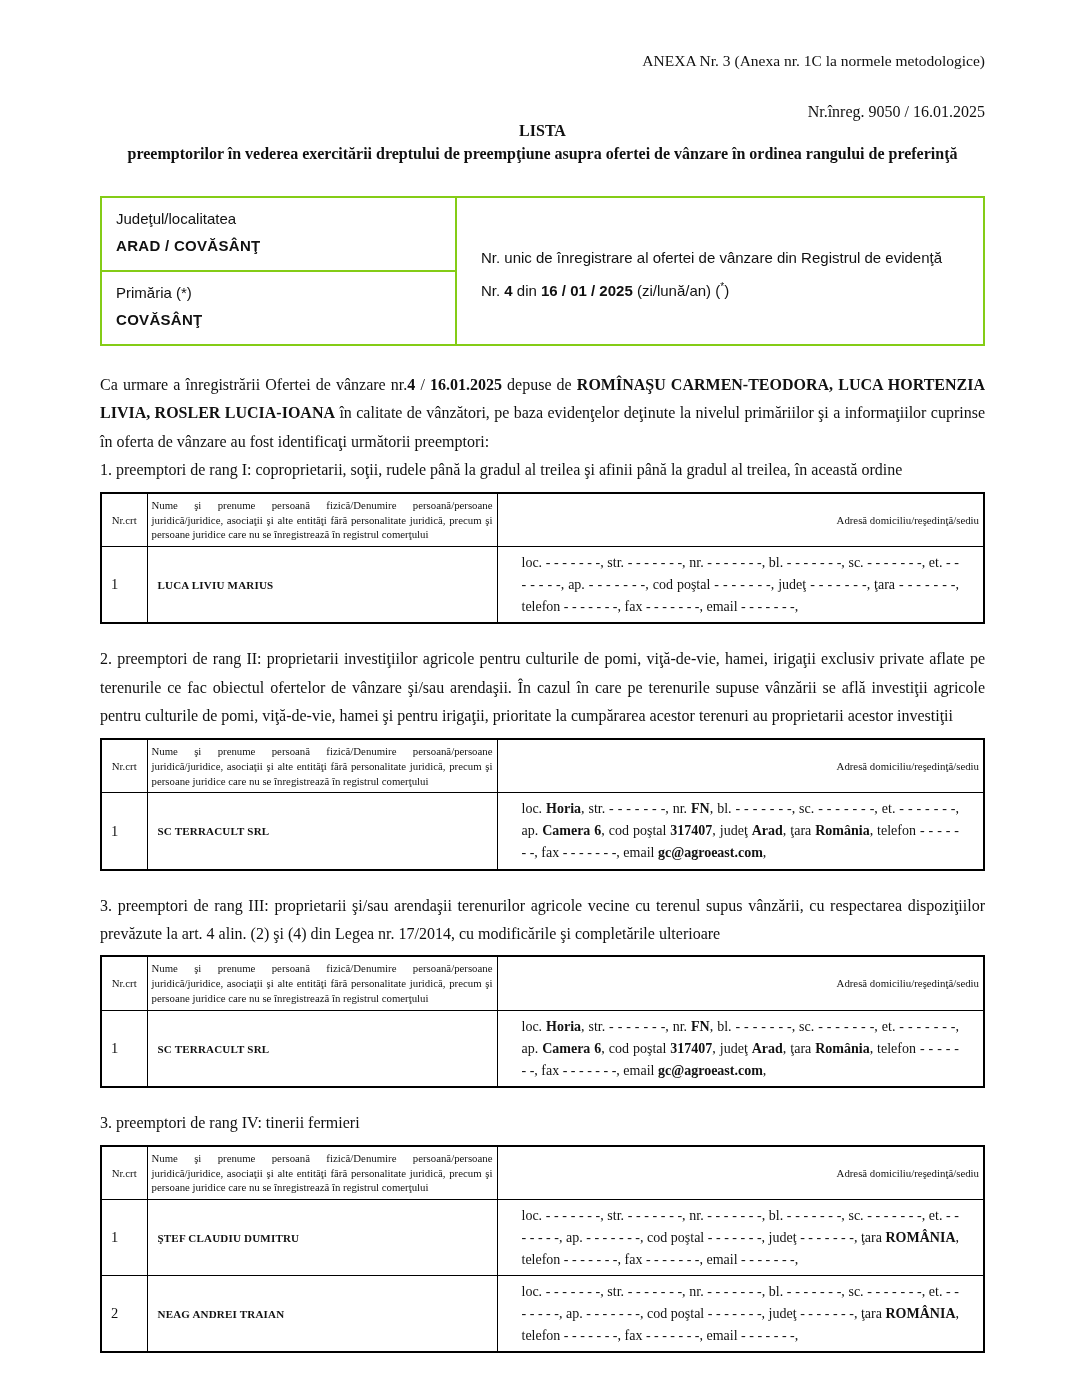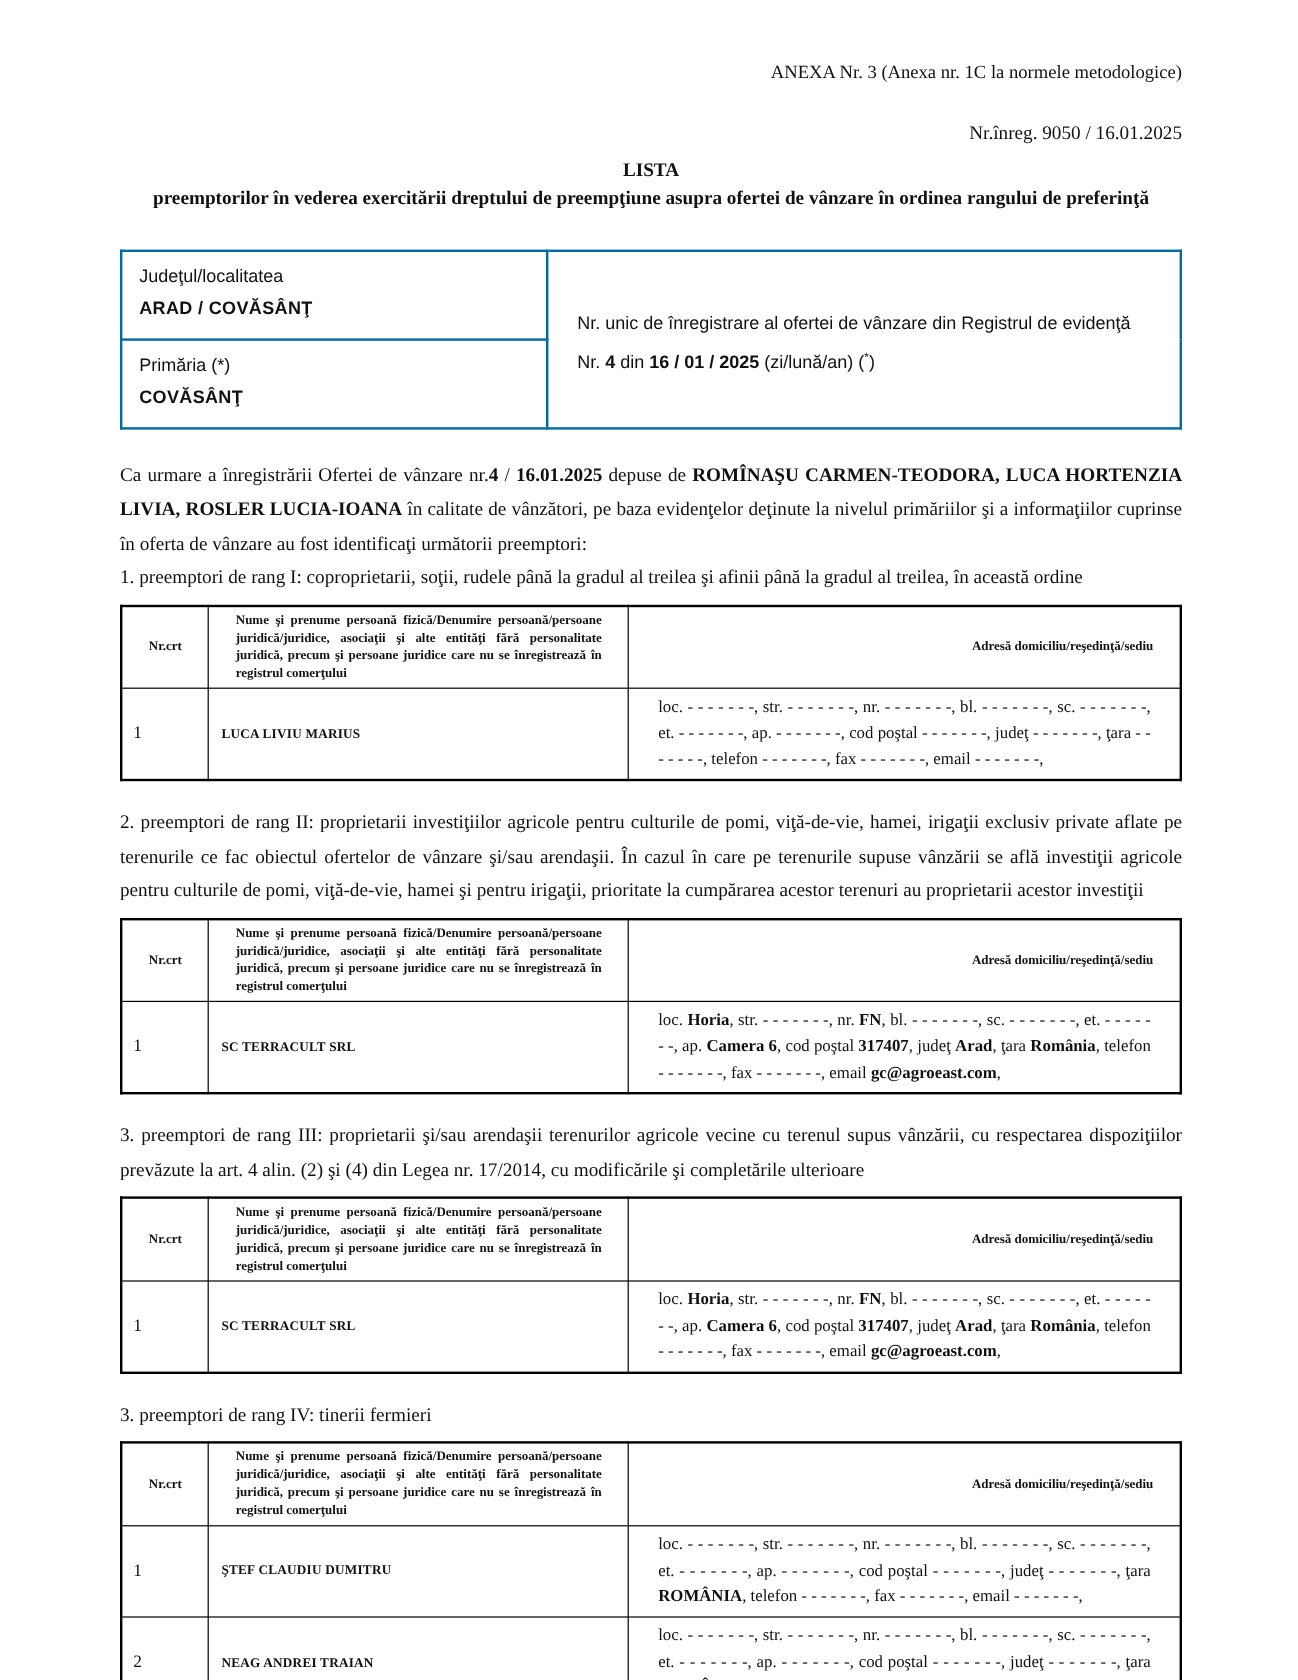--- a/index.html
+++ b/index.html
@@ -9,26 +9,26 @@
     min-height: 1400px;
     padding: 52px 97px 40px 100px;
     font-family: "Liberation Serif", serif;
     font-size: 16px;
     color: #111;
     background: #ffffff;
   }
 
   .annex-line { text-align: right; font-size: 15.5px; }
   .reg-line   { text-align: right; margin-top: 33px; }
-  .doc-title  { text-align: center; font-weight: bold; margin-top: 13px; }
+  .doc-title  { text-align: center; font-weight: bold; margin-top: 1px; }
   .doc-subtitle { text-align: center; font-weight: bold; margin-top: 0; line-height: 1.8; }
 
   
   .header-box { width: 100%; border-collapse: collapse; margin-top: 27px; }
-  .header-box td { border: 2px solid #0369a1; }
+  .header-box td { border: 2px solid #84cc16; }
   .hb-left {
     width: 40.2%;
     font-family: "Liberation Sans", sans-serif;
     font-size: 15px;
     padding: 12px 14px 16px 14px;
     vertical-align: top;
   }
   .hb-label { margin-bottom: 10px; }
   .hb-value { font-weight: bold; letter-spacing: 0.3px; }
   .hb-right {
@@ -45,24 +45,24 @@
   .para { text-align: justify; line-height: 1.78; margin: 0; }
   .intro { margin-top: 25px; }
   .sec-gap { margin-top: 21px; }
 
   
   .ptable { width: 100%; border-collapse: collapse; margin-top: 7px; border: 2px solid #000; }
   .ptable th, .ptable td { border: 1.5px solid #000; }
   .c-nr  { width: 46px; }
   .c-name{ width: 350px; }
   .ptable th {
-    font-weight: bold;
+    font-weight: normal;
     font-size: 10.8px;
     line-height: 1.38;
-    padding: 4px 22px;
+    padding: 4px 4px;
     vertical-align: middle;
   }
   .h-nr   { text-align: center; font-size: 12px; padding: 4px 2px; }
   .h-name { text-align: justify; }
   .h-addr { text-align: right; font-size: 11px; padding-left: 8px; }
   .d-nr   { padding: 6px 4px 6px 9px; font-size: 14.5px; vertical-align: middle; }
   .d-name { padding: 6px 10px; font-weight: bold; font-size: 11px; vertical-align: middle; letter-spacing: 0.2px; }
   .d-addr { padding: 5px 24px; font-size: 14px; line-height: 1.55; text-align: justify; vertical-align: middle; }
   .d-addr .b, .rich .b { font-weight: bold; }
 </style>

